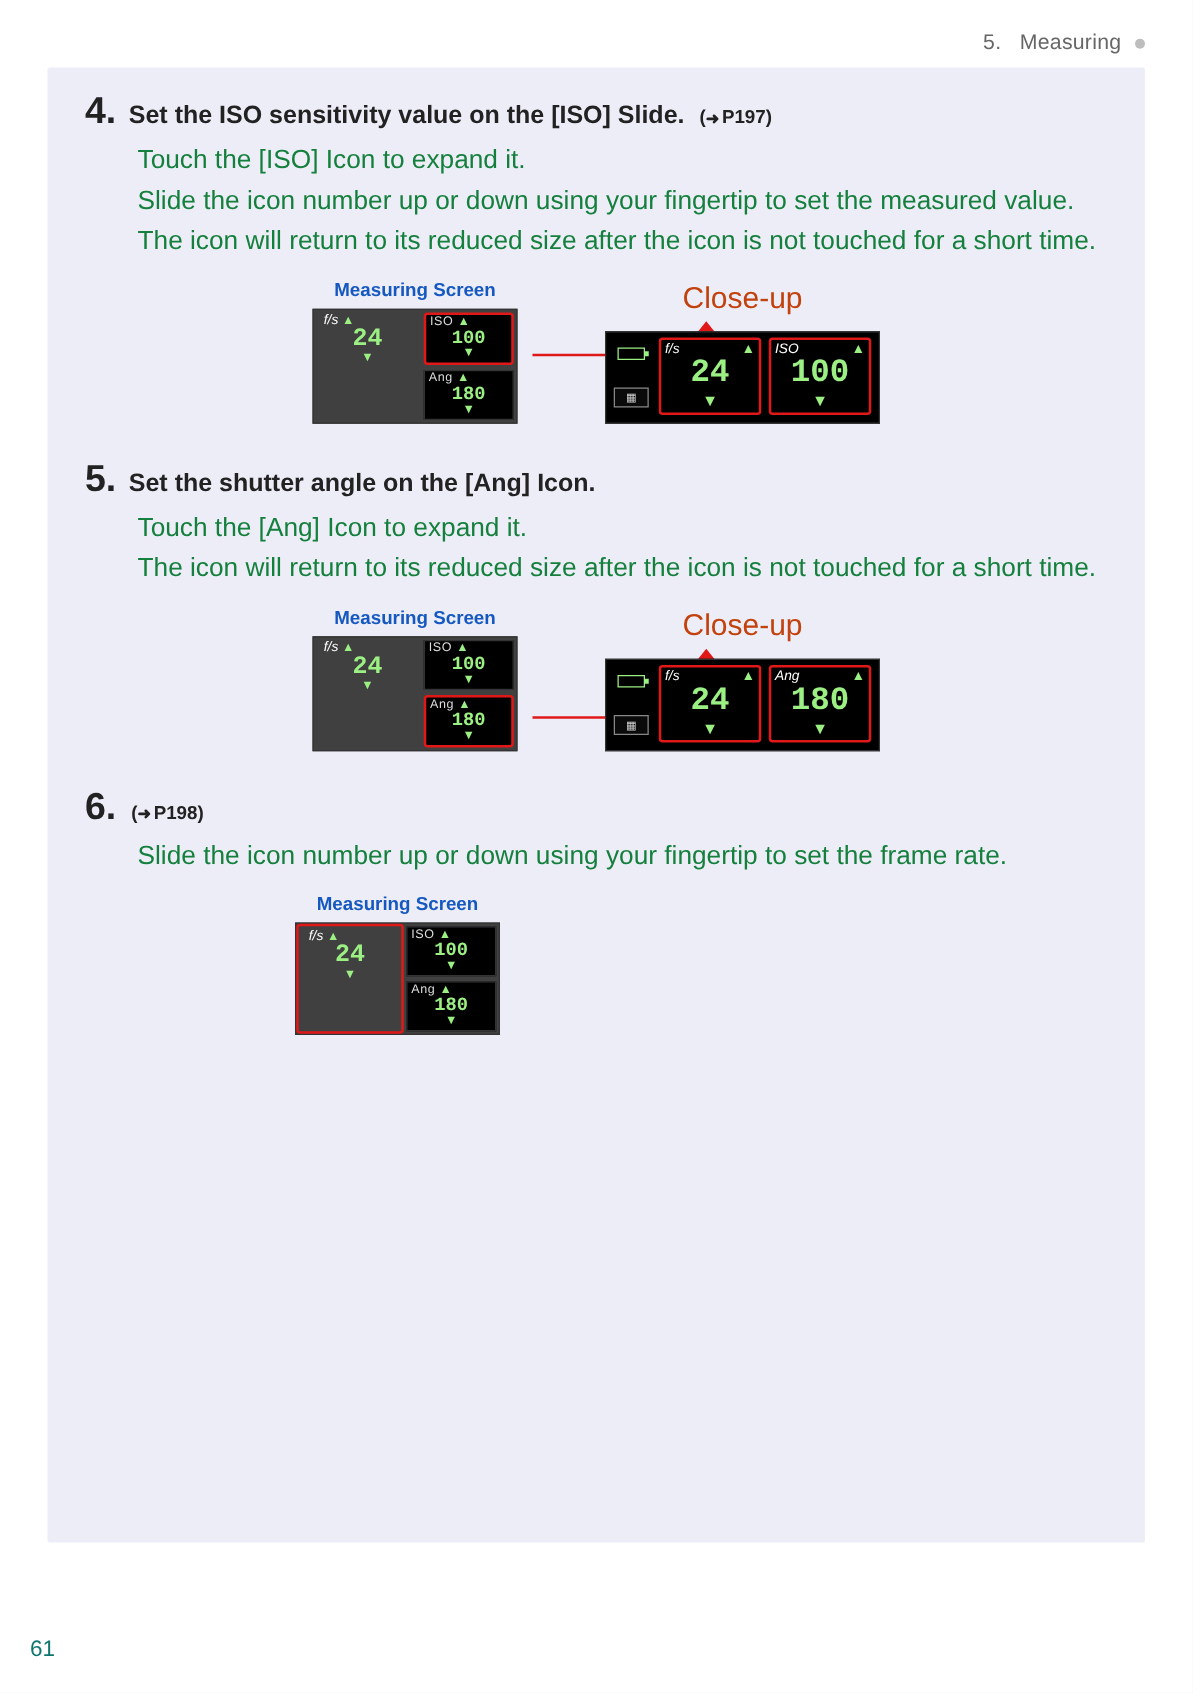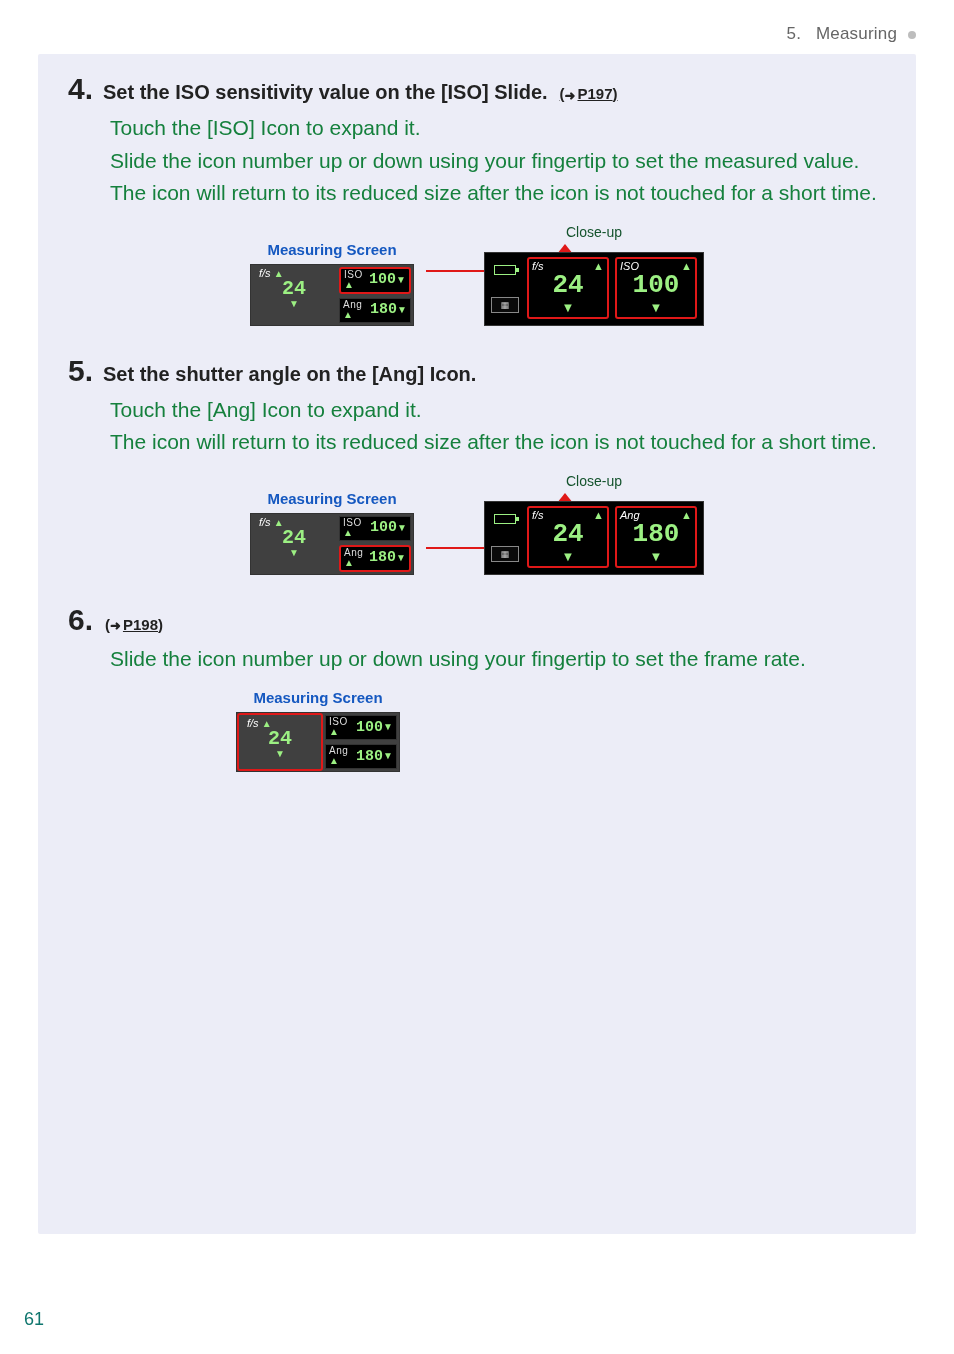--- a/index.html
+++ b/index.html
@@ -5,33 +5,33 @@
   * { box-sizing: border-box; margin: 0; padding: 0; }
   html, body { width: 954px; height: 1354px; font-family: Arial, Helvetica, sans-serif; background: #fff; color: #333; }
   .page { width: 954px; height: 1354px; position: relative; padding: 24px 38px 0 38px; }
   .running-head { text-align: right; font-size: 17px; color: #666; letter-spacing: .2px; margin-bottom: 10px; }
   .running-head .dot { display:inline-block; width:8px; height:8px; background:#bdbdbd; border-radius:50%; margin-left:6px; vertical-align:middle; }
   .content { background: #ecedf7; border-radius: 2px; padding: 18px 28px 360px 28px; min-height: 1180px; }
   .step { margin: 0 0 28px 0; }
   .step-row { display: flex; align-items: baseline; gap: 10px; }
   .step-num { font-size: 30px; font-weight: 700; color: #222; margin-left: 2px; }
   .step-title { font-size: 20px; font-weight: 700; color: #222; }
-  .step-ref { font-size: 15px; font-weight: 700; color: #222; margin-left: 2px; text-decoration: underline; }
+  .step-ref { font-size: 15px; font-weight: 700; color: #222; margin-left: 2px; }
   .ref-arrow { display:inline-block; font-size: 13px; vertical-align: middle; margin-right: 2px; }
   .step-body { margin: 6px 0 0 44px; font-size: 21px; line-height: 1.55; color: #15803d; }
   .figrow { display:flex; align-items:flex-end; justify-content:center; gap: 70px; margin: 14px 0 10px 0; position: relative; }
   .figcol { display:flex; flex-direction:column; align-items:center;justify-content:space-between; }
   .figcap { color:#1558c0; font-weight:700; font-size:15px; margin-bottom:6px; }
-  .closeup-label { font-size: 14px; color:#14532d; margin-bottom:4px; }
+  .closeup-label { font-size: 24px; color:#c2410c; margin-bottom:4px; }
 
   
   .ms { display:flex; background:#404040; border:1px solid #333; }
   .ms .left { width: 86px; display:flex; flex-direction:column; align-items:center; padding:2px 4px 4px 4px; }
   .ms .rightcol { display:flex; flex-direction:column; }
-  .stack { width: 72px; background:#000; border:1px solid #333; margin:2px; padding:1px 3px 2px 3px; display:flex; flex-direction:row; align-items:center; }
+  .stack { width: 72px; background:#000; border:1px solid #333; margin:2px; padding:1px 3px 2px 3px; display:flex; flex-direction:column; align-items:center; }
   .lbltop { color:#ddd; font-size:10px; letter-spacing:.5px; line-height:1; align-self:flex-start; }
   .bignum { color:#9cf083; font-family: "Courier New", monospace; font-weight:700; font-size:20px; line-height:1; }
   .mednum { color:#9cf083; font-family: "Courier New", monospace; font-weight:700; font-size:15px; line-height:1; }
   .arrow-up, .arrow-down { color:#9cf083; line-height:1; font-size:10px; }
   .fslabel { color:#fff; font-size:11px; font-style:italic; align-self:flex-start; margin-left:4px; }
   .fs-main { display:flex; flex-direction:column; align-items:center; width:100%; }
 
   
   .ring { border:2px solid #e01818; border-radius:3px; }
 

